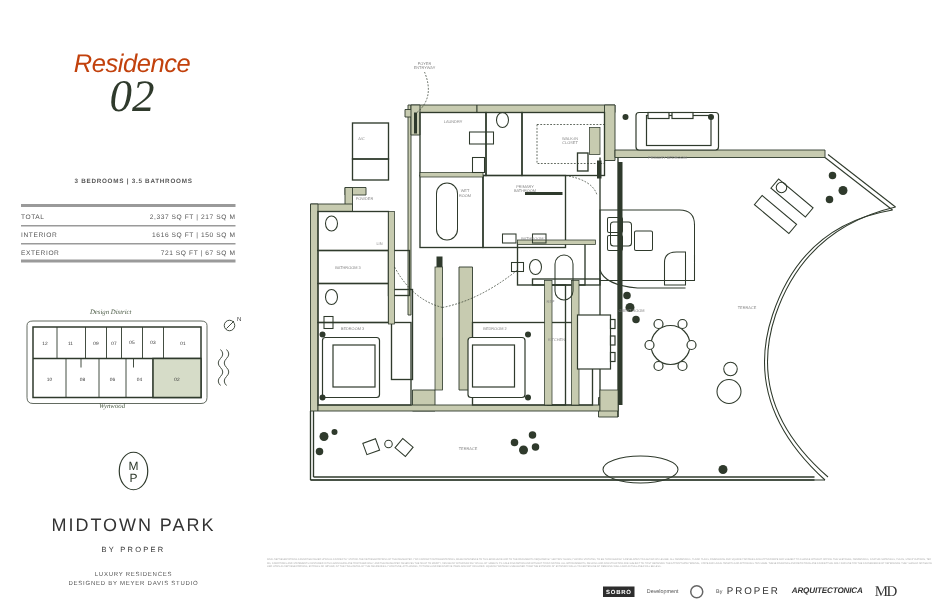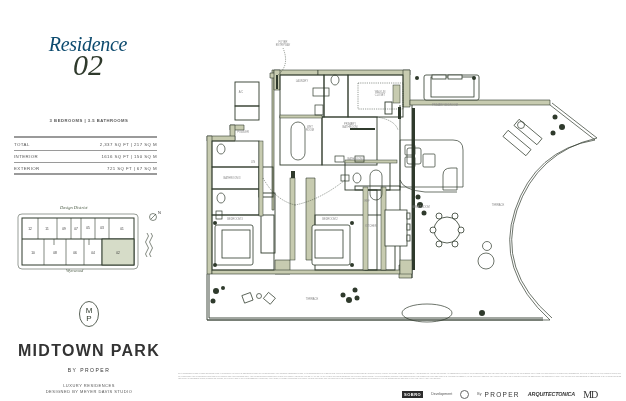--- a/index.html
+++ b/index.html
@@ -1,36 +1,36 @@
 <!DOCTYPE html>
 <html><head>
 <meta charset="utf-8">
 <style>
   * { box-sizing: border-box; margin: 0; padding: 0; }
   html, body { width: 626px; height: 401px; background: #ffffff; overflow: hidden; }
   body { position: relative; font-family: "Liberation Sans", sans-serif; color: #2f3a2c; }
 
   .left-panel { position: absolute; left: 0; top: 0; width: 180px; height: 401px; }
   .title-script { position: absolute; left: 48px; top: 33px; width: 80px; text-align: center;
-    font-family: Liberation Serif, serif; font-style: italic; font-size: 20px; color: #0c4a6e; letter-spacing: -0.3px; }
+    font-family: Liberation Sans, sans-serif; font-style: italic; font-size: 17px; color: #c2410c; letter-spacing: -0.3px; }
   .title-num { position: absolute; left: 48px; top: 50px; width: 80px; text-align: center;
     font-family: "Liberation Serif", serif; font-style: italic; font-size: 30px; color: #2f3a2c; line-height: 1; }
   .beds { position: absolute; left: 14px; top: 118px; width: 150px; text-align: center;
     font-size: 4.2px; letter-spacing: 0.5px; font-weight: bold; color: #555; }
   .area-table { position: absolute; left: 14px; top: 136px; width: 143px; }
   .area-table .topline { height: 2px; background: #9a9a9a; margin-bottom: 1px; }
   .area-row { display: flex; justify-content: space-between; height: 12px; align-items: center;
     font-size: 4.4px; letter-spacing: 0.4px; color: #555; border-bottom: 1px solid #9a9a9a; }
   .area-row.last { border-bottom: 2px solid #9a9a9a; }
   .keyplan { position: absolute; left: 14px; top: 203px; width: 160px; height: 75px; }
   .keyplan-label { position: absolute; font-family: "Liberation Serif", serif; font-style: italic;
     font-size: 4.5px; color: #4a5a44; }
   .logo-block { position: absolute; left: 14px; top: 300px; width: 150px; text-align: center; }
   .mp-logo { width: 22px; height: 28px; margin: 0 auto; }
-  .brand { font-size: 16px; letter-spacing: 1.3px; color: #333; margin-top: 10px; font-weight: bold; }
+  .brand { font-size: 12px; letter-spacing: 1.3px; color: #333; margin-top: 10px; font-weight: normal; }
   .by { font-size: 5px; letter-spacing: 1.5px; color: #333; margin-top: 7px; }
   .tag1 { font-size: 4px; letter-spacing: 0.5px; color: #555; margin-top: 10px; }
   .tag2 { font-size: 4px; letter-spacing: 0.5px; color: #555; margin-top: 1px; }
 
   .plan { position: absolute; left: 195px; top: 30px; width: 426px; height: 300px; }
 
   .partners { position: absolute; top: 354px; left: 402px; height: 12px; display: flex; align-items: center; gap: 8px; margin-top: 34px; }
   .p-sobro { background: #2d2d2d; color: #fff; font-size: 4px; font-weight: bold; padding: 1px 2px; letter-spacing: 0.5px; }
   .p-dev { font-size: 3.6px; color: #555; }
   .p-proper { font-size: 6.5px; letter-spacing: 1.3px; color: #333; }

